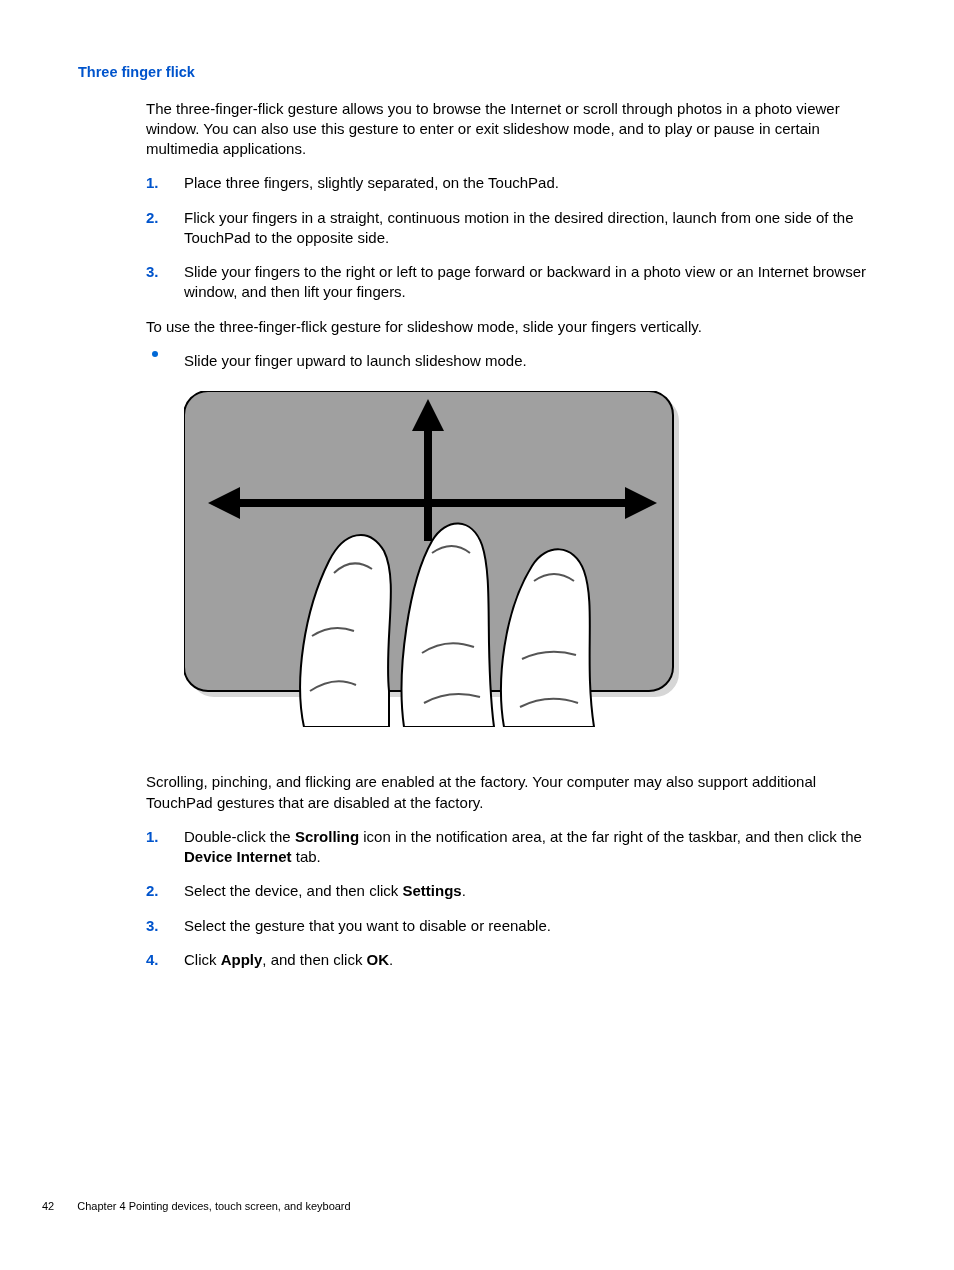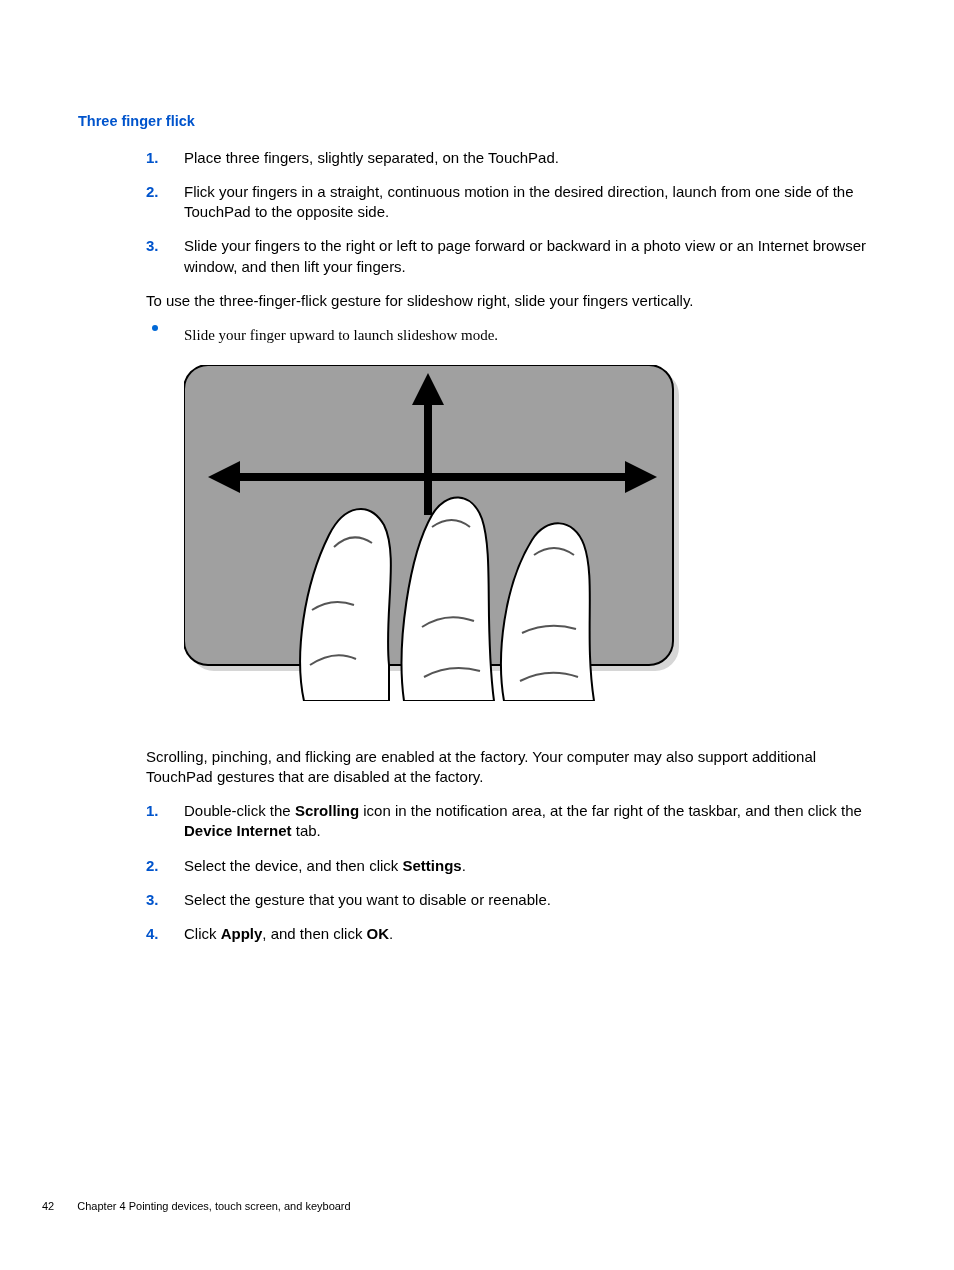--- a/index.html
+++ b/index.html
@@ -8,21 +8,21 @@
     width: 954px;
     height: 1270px;
     background: #fff;
     font-family: Arial, Helvetica, sans-serif;
     font-size: 15px;
     color: #000;
     line-height: 1.35;
     position: relative;
   }
   .page {
-    padding: 112px 78px 0 78px;
+    padding: 63px 78px 0 78px;
     box-sizing: border-box;
   }
   .heading {
     color: #0054cc;
     font-weight: bold;
     font-size: 14.5px;
     margin: 0 0 16px 0;
   }
   .content-block {
     margin-left: 68px;
@@ -53,21 +53,20 @@
   }
   ul.bul {
     list-style: none;
     margin: 0 0 20px 0;
     padding: 0;
   }
   ul.bul > li {
     display: flex;
     align-items: flex-start;
     margin-bottom: 14px;
-    font-family: Liberation Serif, serif;
   }
   ul.bul .dot {
     width: 38px;
     flex: 0 0 38px;
     display: flex;
     align-items: center;
     justify-content: flex-start;
     padding-left: 6px;
     box-sizing: border-box;
   }
@@ -94,37 +93,38 @@
   b { font-weight: bold; }
 </style>
 </head>
 <body>
 
 <div class="page">
 
   <div class="heading">Three finger flick</div>
 
   <div class="content-block">
+    <p class="para">The three-finger-flick gesture allows you to browse the Internet or scroll through photos in a photo viewer window. You can also use this gesture to enter or exit slideshow mode, and to play or pause in certain multimedia applications.</p>
 
     <ol class="num">
       <li>
         <span class="marker">1.</span>
         <span class="litext">Place three fingers, slightly separated, on the TouchPad.</span>
       </li>
       <li>
         <span class="marker">2.</span>
         <span class="litext">Flick your fingers in a straight, continuous motion in the desired direction, launch from one side of the TouchPad to the opposite side.</span>
       </li>
       <li>
         <span class="marker">3.</span>
         <span class="litext">Slide your fingers to the right or left to page forward or backward in a photo view or an Internet browser window, and then lift your fingers.</span>
       </li>
     </ol>
 
-    <p class="para">To use the three-finger-flick gesture for slideshow right, slide your fingers vertically.</p>
+    <p class="para">To use the three-finger-flick gesture for slideshow mode, slide your fingers vertically.</p>
 
     <ul class="bul">
       <li>
         <span class="dot">
             <span></span>
           </span>
         <span class="litext">Slide your finger upward to launch slideshow mode.</span>
       </li>
     </ul>
 

